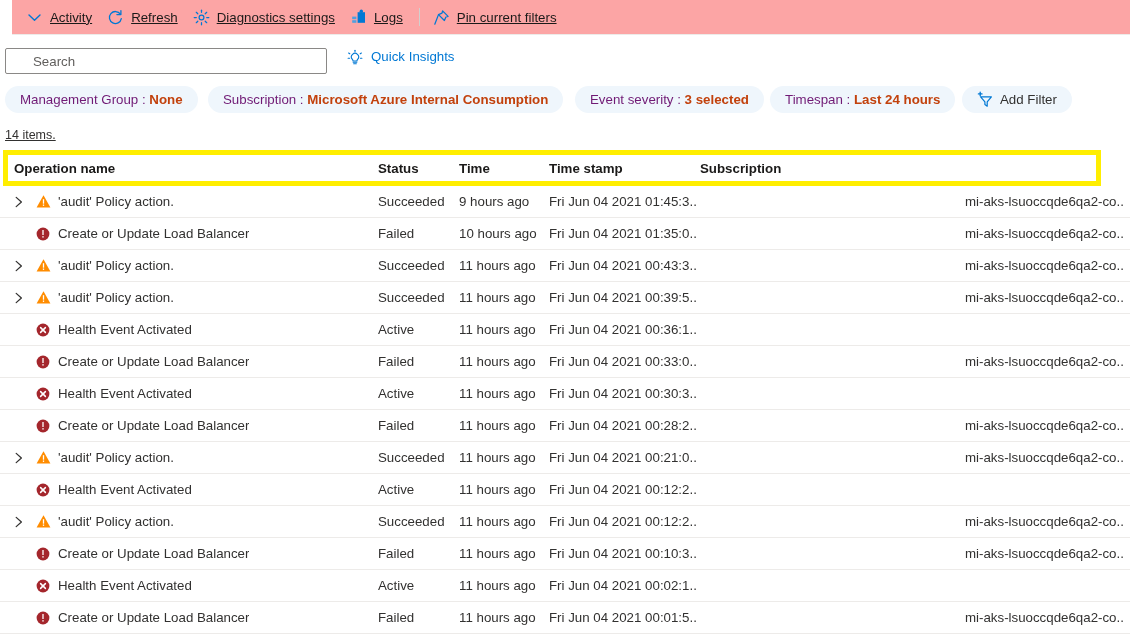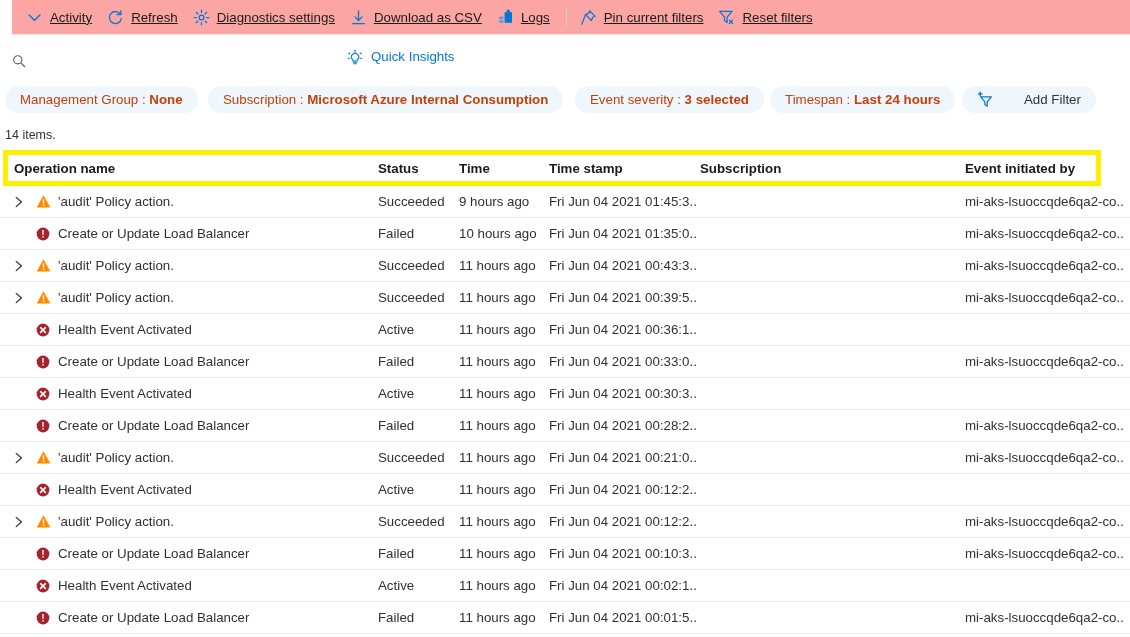--- a/index.html
+++ b/index.html
@@ -93,34 +93,35 @@
     height: 27px;
     display: flex; align-items: center;
     padding: 0 15px;
     border-radius: 14px;
     background: #eff6fc;
     font-size: 13.3px;
     color: #323130;
     white-space: nowrap;
     cursor: pointer;
   }
-  .pill .pk { color: #c2410c; font-weight: 400; }
+  .pill .pk { color: #701a75; font-weight: 400; }
   .pill .pv { color: #c2410c; font-weight: bold; }
   .pill.addfilter { color: #323130; }
   .pill.addfilter .ci {
     width: 17px; height: 15px;
     margin-right: 6px;
     display: inline-flex; align-items: center; justify-content: center;
   }
 
   
   #itemcount {
     position: absolute; left: 5px; top: 128px;
     font-size: 12.5px;
     color: #323130;
+    text-decoration: underline;
   }
 
   
   #header-highlight {
     position: absolute;
     left: 3px; top: 150px;
     width: 1098px; height: 36px;
     border: 5px solid #ffee00;
     background: transparent;
     pointer-events: none;
@@ -225,71 +226,50 @@
             <line x1="13.7" y1="3.3" x2="12.2" y2="4.8"></line>
             <line x1="4.8" y1="12.2" x2="3.3" y2="13.7"></line>
           </g>
         </svg>
       </span>
       <span>Diagnostics settings</span>
     </div>
     <div class="cmd">
       <span class="ci">
         <svg width="17" height="17" viewBox="0 0 17 17">
-          <line x1="8.5" y1="1.8" x2="8.5" y2="11.2" stroke="#0078d4" stroke-width="1.3" stroke-linecap="round"></line>
-          <path d="M4.9 7.9 L8.5 11.5 L12.1 7.9" fill="none" stroke="#0078d4" stroke-width="1.3" stroke-linecap="round" stroke-linejoin="round"></path>
-          <line x1="2.6" y1="14.6" x2="14.4" y2="14.6" stroke="#0078d4" stroke-width="1.3" stroke-linecap="round"></line>
-        </svg>
-      </span>
-      <span>Download as CSV</span>
-    </div>
-    <div class="cmd">
-      <span class="ci">
-        <svg width="17" height="17" viewBox="0 0 17 17">
           <rect x="7.6" y="3.2" width="7.4" height="10.6" fill="#0078d4"></rect>
           <rect x="2.2" y="7.6" width="4.2" height="2.6" fill="#50a0e0"></rect>
           <rect x="2.2" y="11.2" width="4.2" height="2.6" fill="#50a0e0"></rect>
           <circle cx="11.3" cy="2.2" r="1.7" fill="#0078d4"></circle>
         </svg>
       </span>
       <span>Logs</span>
     </div>
     <div class="cmd-sep"></div>
     <div class="cmd">
       <span class="ci">
         <svg width="17" height="17" viewBox="0 0 17 17">
           <g fill="none" stroke="#0078d4" stroke-width="1.25" stroke-linejoin="round">
             <path d="M9.6 1.9 L15.1 7.4 L12.9 8 L11.4 11.5 L5.5 5.6 L9 4.1 Z"></path>
           </g>
           <line x1="5.5" y1="5.6" x2="1.8" y2="15.2" stroke="#0078d4" stroke-width="1.25" stroke-linecap="round"></line>
         </svg>
       </span>
       <span>Pin current filters</span>
     </div>
-    <div class="cmd">
-      <span class="ci">
-        <svg width="17" height="17" viewBox="0 0 17 17">
-          <path d="M1.6 2.4 L14 2.4 L9.1 8.2 L9.1 13.5 L6.5 11.6 L6.5 8.2 Z" fill="none" stroke="#0078d4" stroke-width="1.25" stroke-linejoin="round"></path>
-          <g stroke="#0078d4" stroke-width="1.2" stroke-linecap="round">
-            <line x1="11.3" y1="11.2" x2="14.6" y2="14.5"></line>
-            <line x1="14.6" y1="11.2" x2="11.3" y2="14.5"></line>
-          </g>
-        </svg>
-      </span>
-      <span>Reset filters</span>
-    </div>
   </div>
 
 <div id="searchrow">
   <span id="search-icon-wrap">
     <svg width="14" height="14" viewBox="0 0 14 14">
       <circle cx="5.8" cy="5.8" r="4.1" fill="none" stroke="#605e5c" stroke-width="1.1"></circle>
       <line x1="8.9" y1="8.9" x2="13" y2="13" stroke="#605e5c" stroke-width="1.1"></line>
     </svg>
   </span>
+  <input id="search-input" type="text" placeholder="Search" style="">
   <div id="quick-insights">
     <span class="ci">
       <svg width="18" height="18" viewBox="0 0 18 18">
         <g stroke="#0078d4" stroke-width="1.1" fill="none" stroke-linecap="round">
           <path d="M6.2 10.2a3.6 3.6 0 1 1 5.6 0c-.5.6-.8 1.1-.85 1.8h-3.9c-.05-.7-.35-1.2-.85-1.8z"></path>
           <line x1="7.2" y1="13.2" x2="10.8" y2="13.2"></line>
           <line x1="7.7" y1="14.8" x2="10.3" y2="14.8"></line>
           <line x1="9" y1="1.2" x2="9" y2="2.6"></line>
           <line x1="2.6" y1="4.1" x2="3.8" y2="4.8"></line>
           <line x1="15.4" y1="4.1" x2="14.2" y2="4.8"></line>
@@ -316,21 +296,21 @@
     <div class="pill" style="left: 575px;">
       <span class="pk">Event severity</span>
       <span class="pk">&nbsp;:&nbsp;</span>
       <span class="pv">3 selected</span>
     </div>
     <div class="pill" style="left: 770px;">
       <span class="pk">Timespan</span>
       <span class="pk">&nbsp;:&nbsp;</span>
       <span class="pv">Last 24 hours</span>
     </div>
-    <div class="pill addfilter" style="left: 962px; gap: 24px;">
+    <div class="pill addfilter" style="left: 962px;">
       <span class="ci">
         <svg width="17" height="17" viewBox="0 0 17 17">
           <path d="M3.6 5.8 L14.4 5.8 L10.2 10.8 L10.2 15.2 L7.9 13.6 L7.9 10.8 Z" fill="none" stroke="#0078d4" stroke-width="1.2" stroke-linejoin="round"></path>
           <g stroke="#0078d4" stroke-width="1.35" stroke-linecap="round">
             <line x1="3.2" y1="1.1" x2="3.2" y2="4.7"></line>
             <line x1="1.4" y1="2.9" x2="5" y2="2.9"></line>
           </g>
         </svg>
       </span>
       <span>Add Filter</span>
@@ -339,21 +319,20 @@
 
 <div id="itemcount">14 items.</div>
 
 <div id="grid">
     <div class="row hdr">
       <div class="cell c-op">Operation name</div>
       <div class="cell c-st">Status</div>
       <div class="cell c-ts">Time stamp</div>
       <div class="cell c-tm">Time</div>
       <div class="cell c-sub">Subscription</div>
-      <div class="cell c-ini">Event initiated by</div>
     </div>
     <div class="row data">
       <div class="cell c-op">
         <span class="chev">
           <svg width="10" height="12" viewBox="0 0 10 12">
             <path d="M2.2 1.4 L7.4 6 L2.2 10.6" fill="none" stroke="#323130" stroke-width="1.25" stroke-linecap="round" stroke-linejoin="round"></path>
           </svg>
         </span>
         <span class="opicon">
           <svg class="sev-warn" width="15" height="15" viewBox="0 0 15 15">

